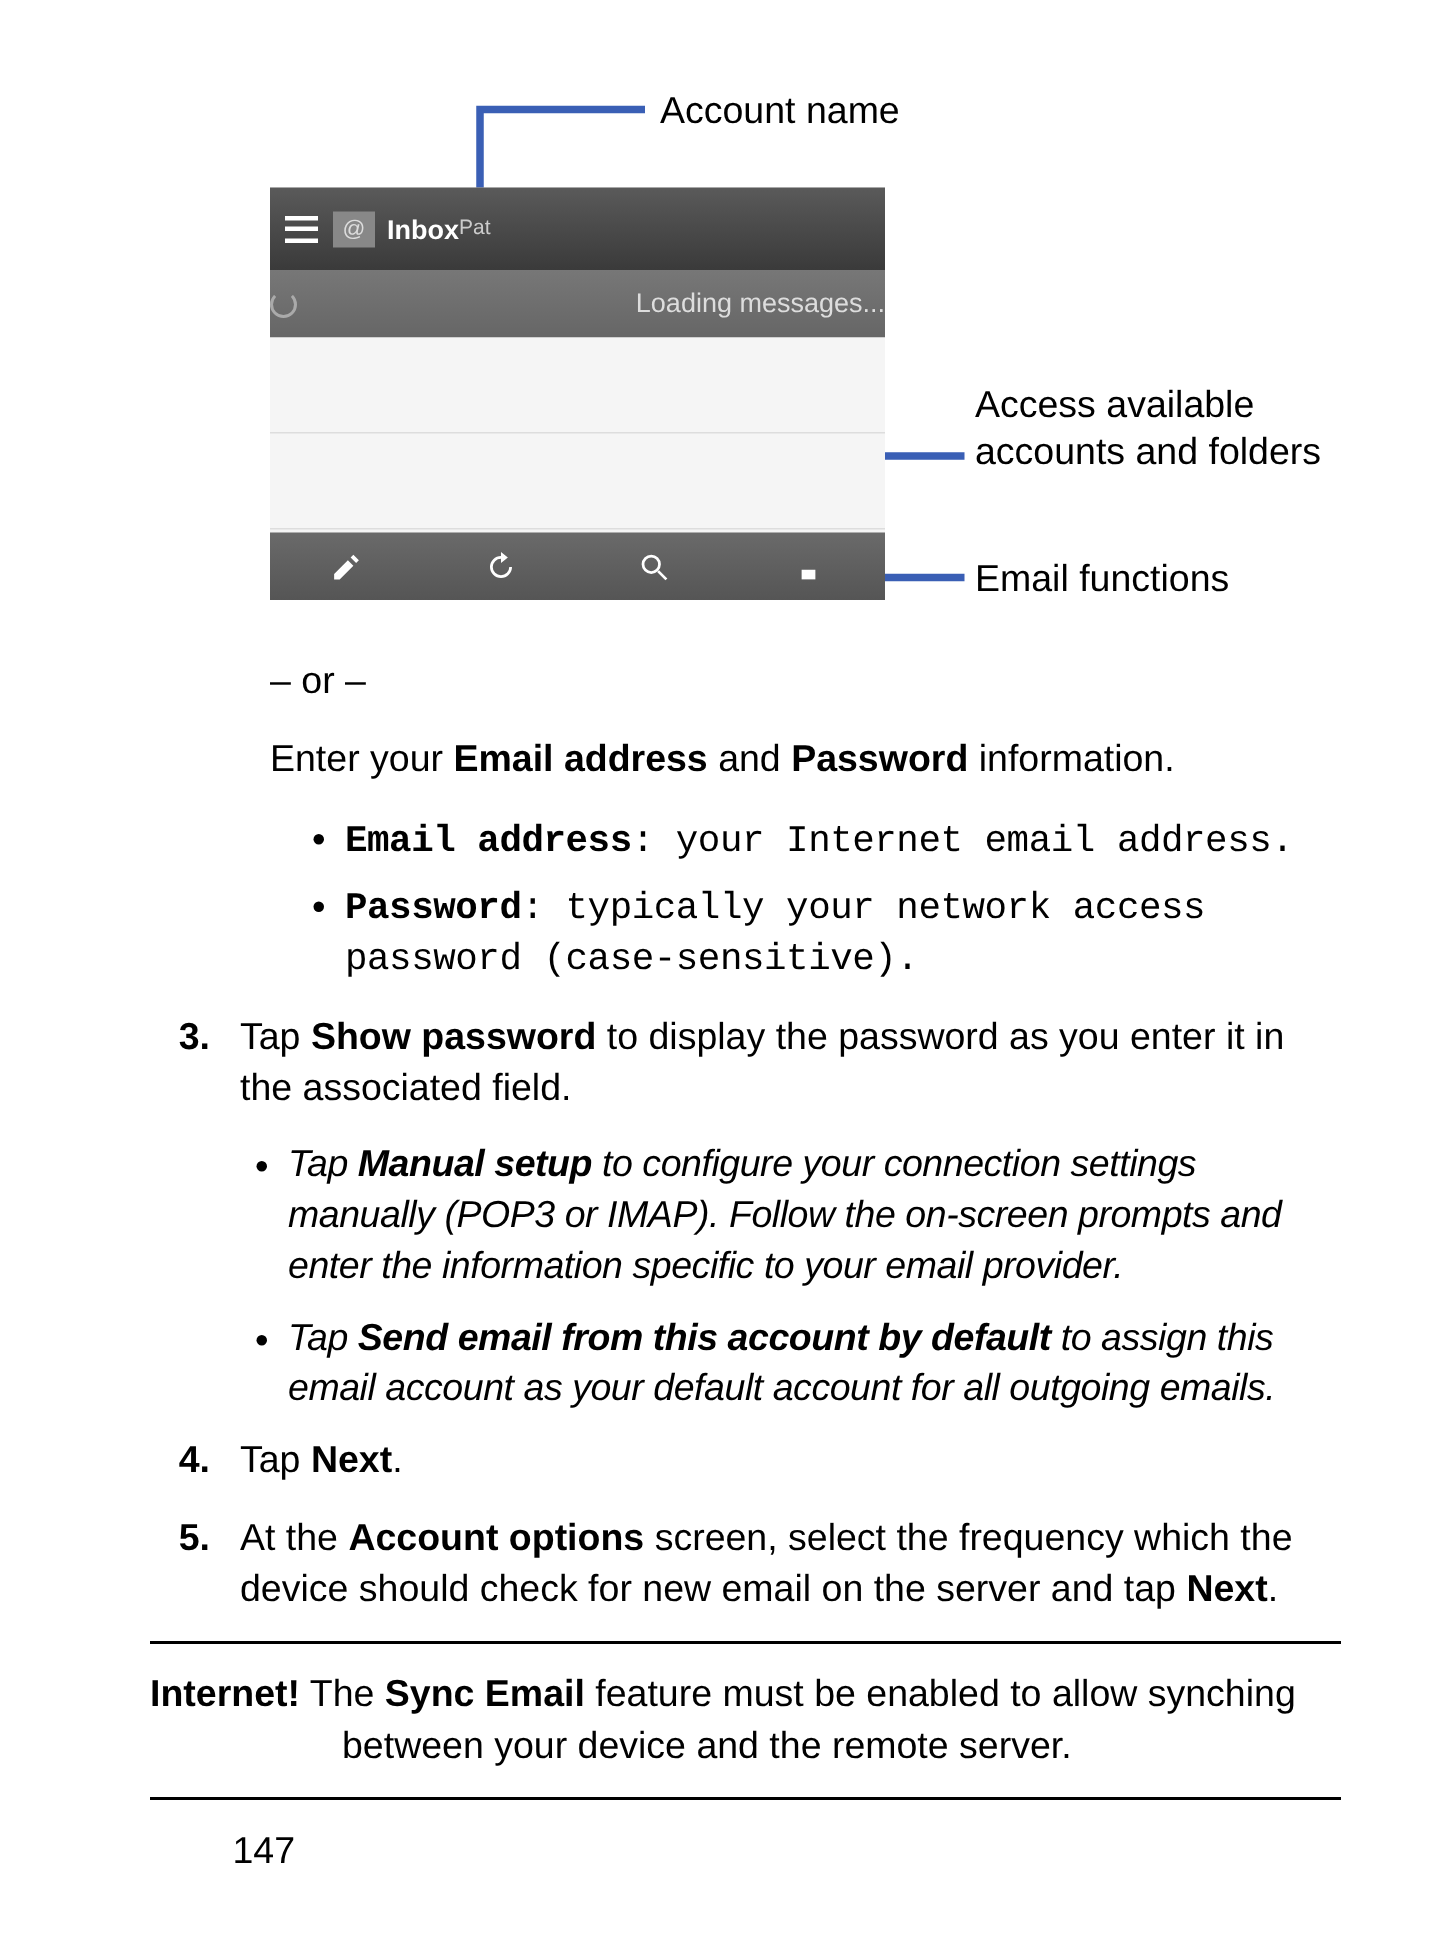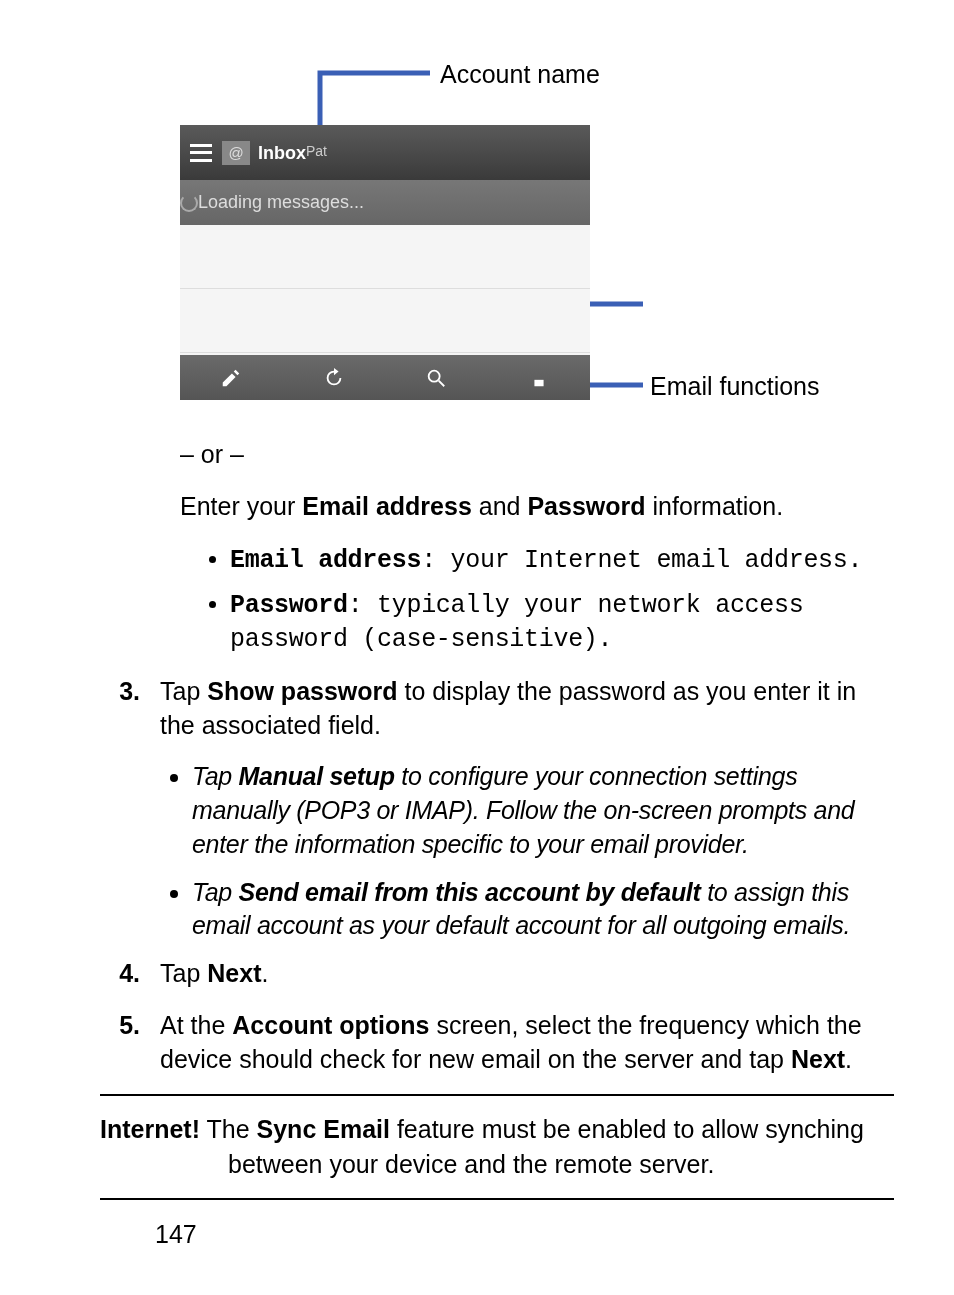--- a/index.html
+++ b/index.html
@@ -57,21 +57,21 @@
     }
     .header-text { display: flex; flex-direction: row; line-height: 1; }
     .header-text .l1 { font-size: 18px; font-weight: bold; }
     .header-text .l2 { font-size: 14px; color: #ccc; }
     .loading-bar {
       height: 45px;
       background: linear-gradient(#777,#666);
       color: #ddd;
       display: flex;
       align-items: center;
-      justify-content: flex-start;
+      justify-content: space-between;
       font-size: 18px;
       gap: 0;
     }
     .spinner {
       width: 18px;
       height: 18px;
       border: 2px solid #aaa;
       border-top-color: transparent;
       border-radius: 50%;
     }
@@ -133,20 +133,21 @@
     .important-block { font-size: 25px; line-height: 1.4; padding-left: 0; }
     .important-block .line2 { padding-left: 128px; }
     .page-num { font-size: 25px; margin-left: 55px; margin-top: 8px; }
     .cond { font-stretch: condensed; letter-spacing: -0.3px; }
   </style>
 </head>
 <body>
 
 <div class="figure-area">
   <div class="callout-label" style="left:260px; top:0;">Account name</div>
+  <div class="callout-label" style="left:470px; top:195px; width:250px; line-height:1.25;">Access available accounts and folders</div>
   <div class="callout-label" style="left:470px; top:312px;">Email functions</div>
 
   <svg class="lines">
     <polyline points="250,13 140,13 140,88"></polyline>
     <polyline points="463,244 235,244 38,115"></polyline>
     <line x1="463" y1="325" x2="350" y2="325"></line>
   </svg>
 
   <div class="phone-ui">
     <div class="ui-header">

